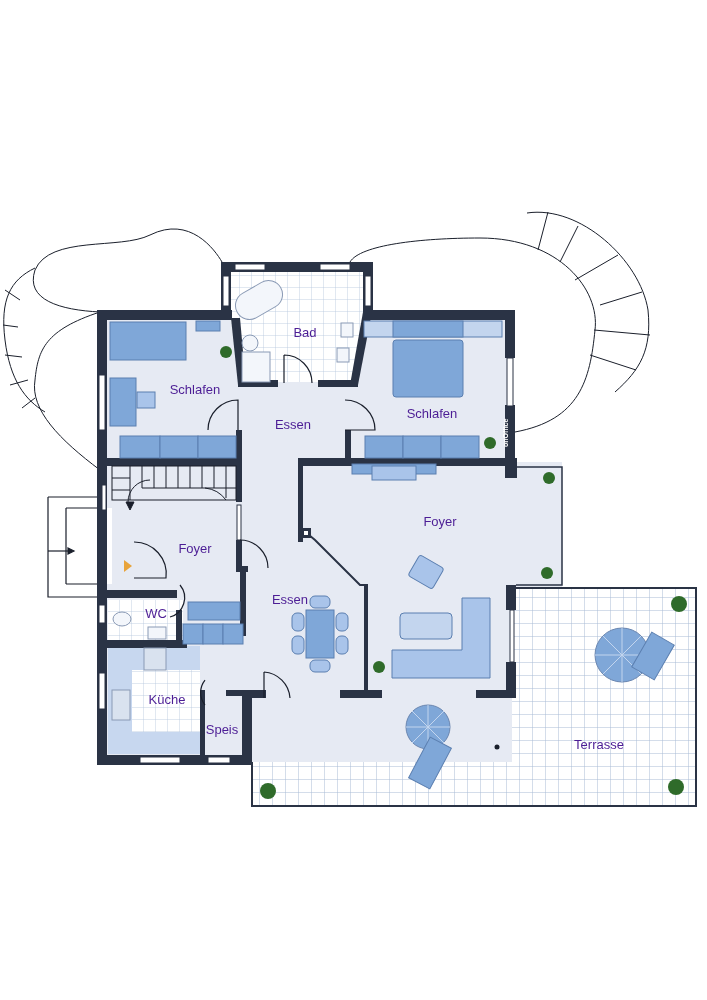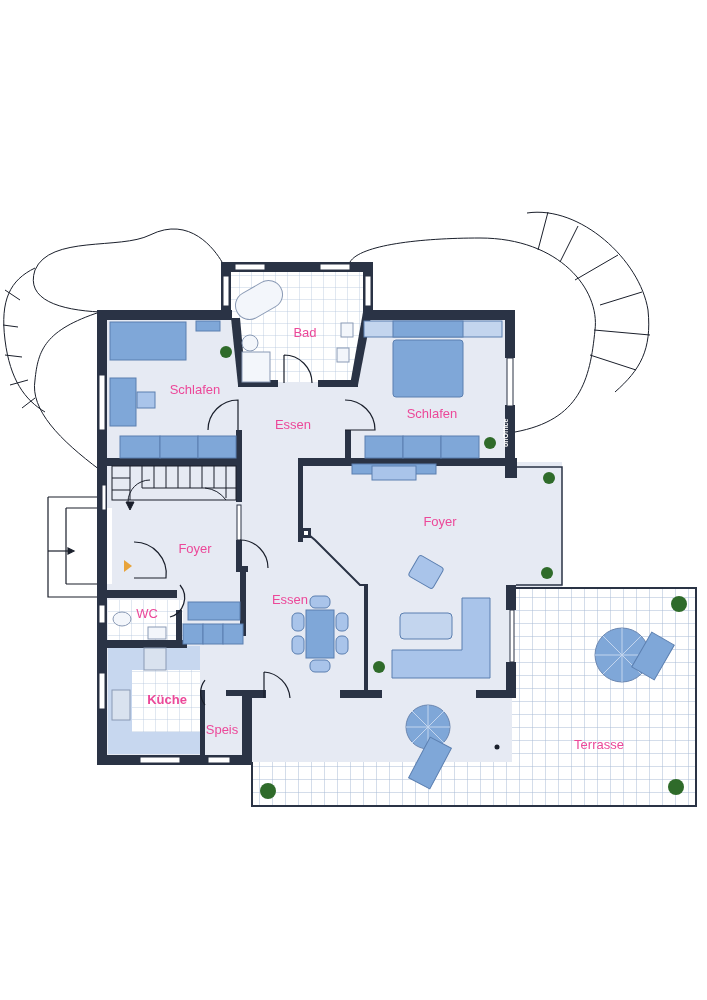--- a/index.html
+++ b/index.html
@@ -1,18 +1,18 @@
 <!DOCTYPE html>
 <html><head>
 <meta charset="utf-8">
 <style>
   html, body { margin:0; padding:0; background:#ffffff; }
   body { width:707px; height:1000px; position:relative; overflow:hidden; font-family:"Liberation Sans", sans-serif; }
   #plan { position:absolute; left:0; top:0; width:707px; height:1000px; }
-  .room-label { position:absolute; font-family:"Liberation Sans", sans-serif; font-size:13px; color:#ec4899; white-space:nowrap; transform:translate(-50%,-50%); }
+  .room-label { position:absolute; font-family:"Liberation Sans", sans-serif; font-size:13px; color:#4c1d95; white-space:nowrap; transform:translate(-50%,-50%); }
   .logo { position:absolute; left:502px; top:410px; width:12px; height:46px; color:#ffffff; font-size:7px; writing-mode:vertical-rl; transform:rotate(180deg); text-align:center; font-family:"Liberation Sans", sans-serif; font-weight:bold; }
 </style>
 </head>
 <body>
 
 <svg id="plan" viewBox="0 0 707 1000" xmlns="http://www.w3.org/2000/svg">
   <defs>
     <pattern id="tiles" width="13" height="13" patternUnits="userSpaceOnUse">
       <rect width="13" height="13" fill="#ffffff"></rect>
       <path d="M13 0 V13 M0 13 H13" stroke="#a9bcd6" stroke-width="1"></path>
@@ -213,16 +213,16 @@
 
 <div class="logo">onOffice</div>
 
 <div class="room-label" style="left:305px;top:332px;">Bad</div>
 <div class="room-label" style="left:195px;top:389px;">Schlafen</div>
 <div class="room-label" style="left:432px;top:413px;">Schlafen</div>
 <div class="room-label" style="left:293px;top:424px;">Essen</div>
 <div class="room-label" style="left:440px;top:521px;">Foyer</div>
 <div class="room-label" style="left:195px;top:548px;">Foyer</div>
 <div class="room-label" style="left:290px;top:582px;margin-top:17px;">Essen</div>
-<div class="room-label" style="left:147px;top:613px;">WC</div>
-<div class="room-label" style="left:167px;top:699px;font-weight:bold;">Küche</div>
+<div class="room-label" style="left:156px;top:613px;">WC</div>
+<div class="room-label" style="left:167px;top:699px;">Küche</div>
 <div class="room-label" style="left:222px;top:729px;">Speis</div>
 <div class="room-label" style="left:585px;top:744px;padding-left:28px;">Terrasse</div>
 
 </body></html>

